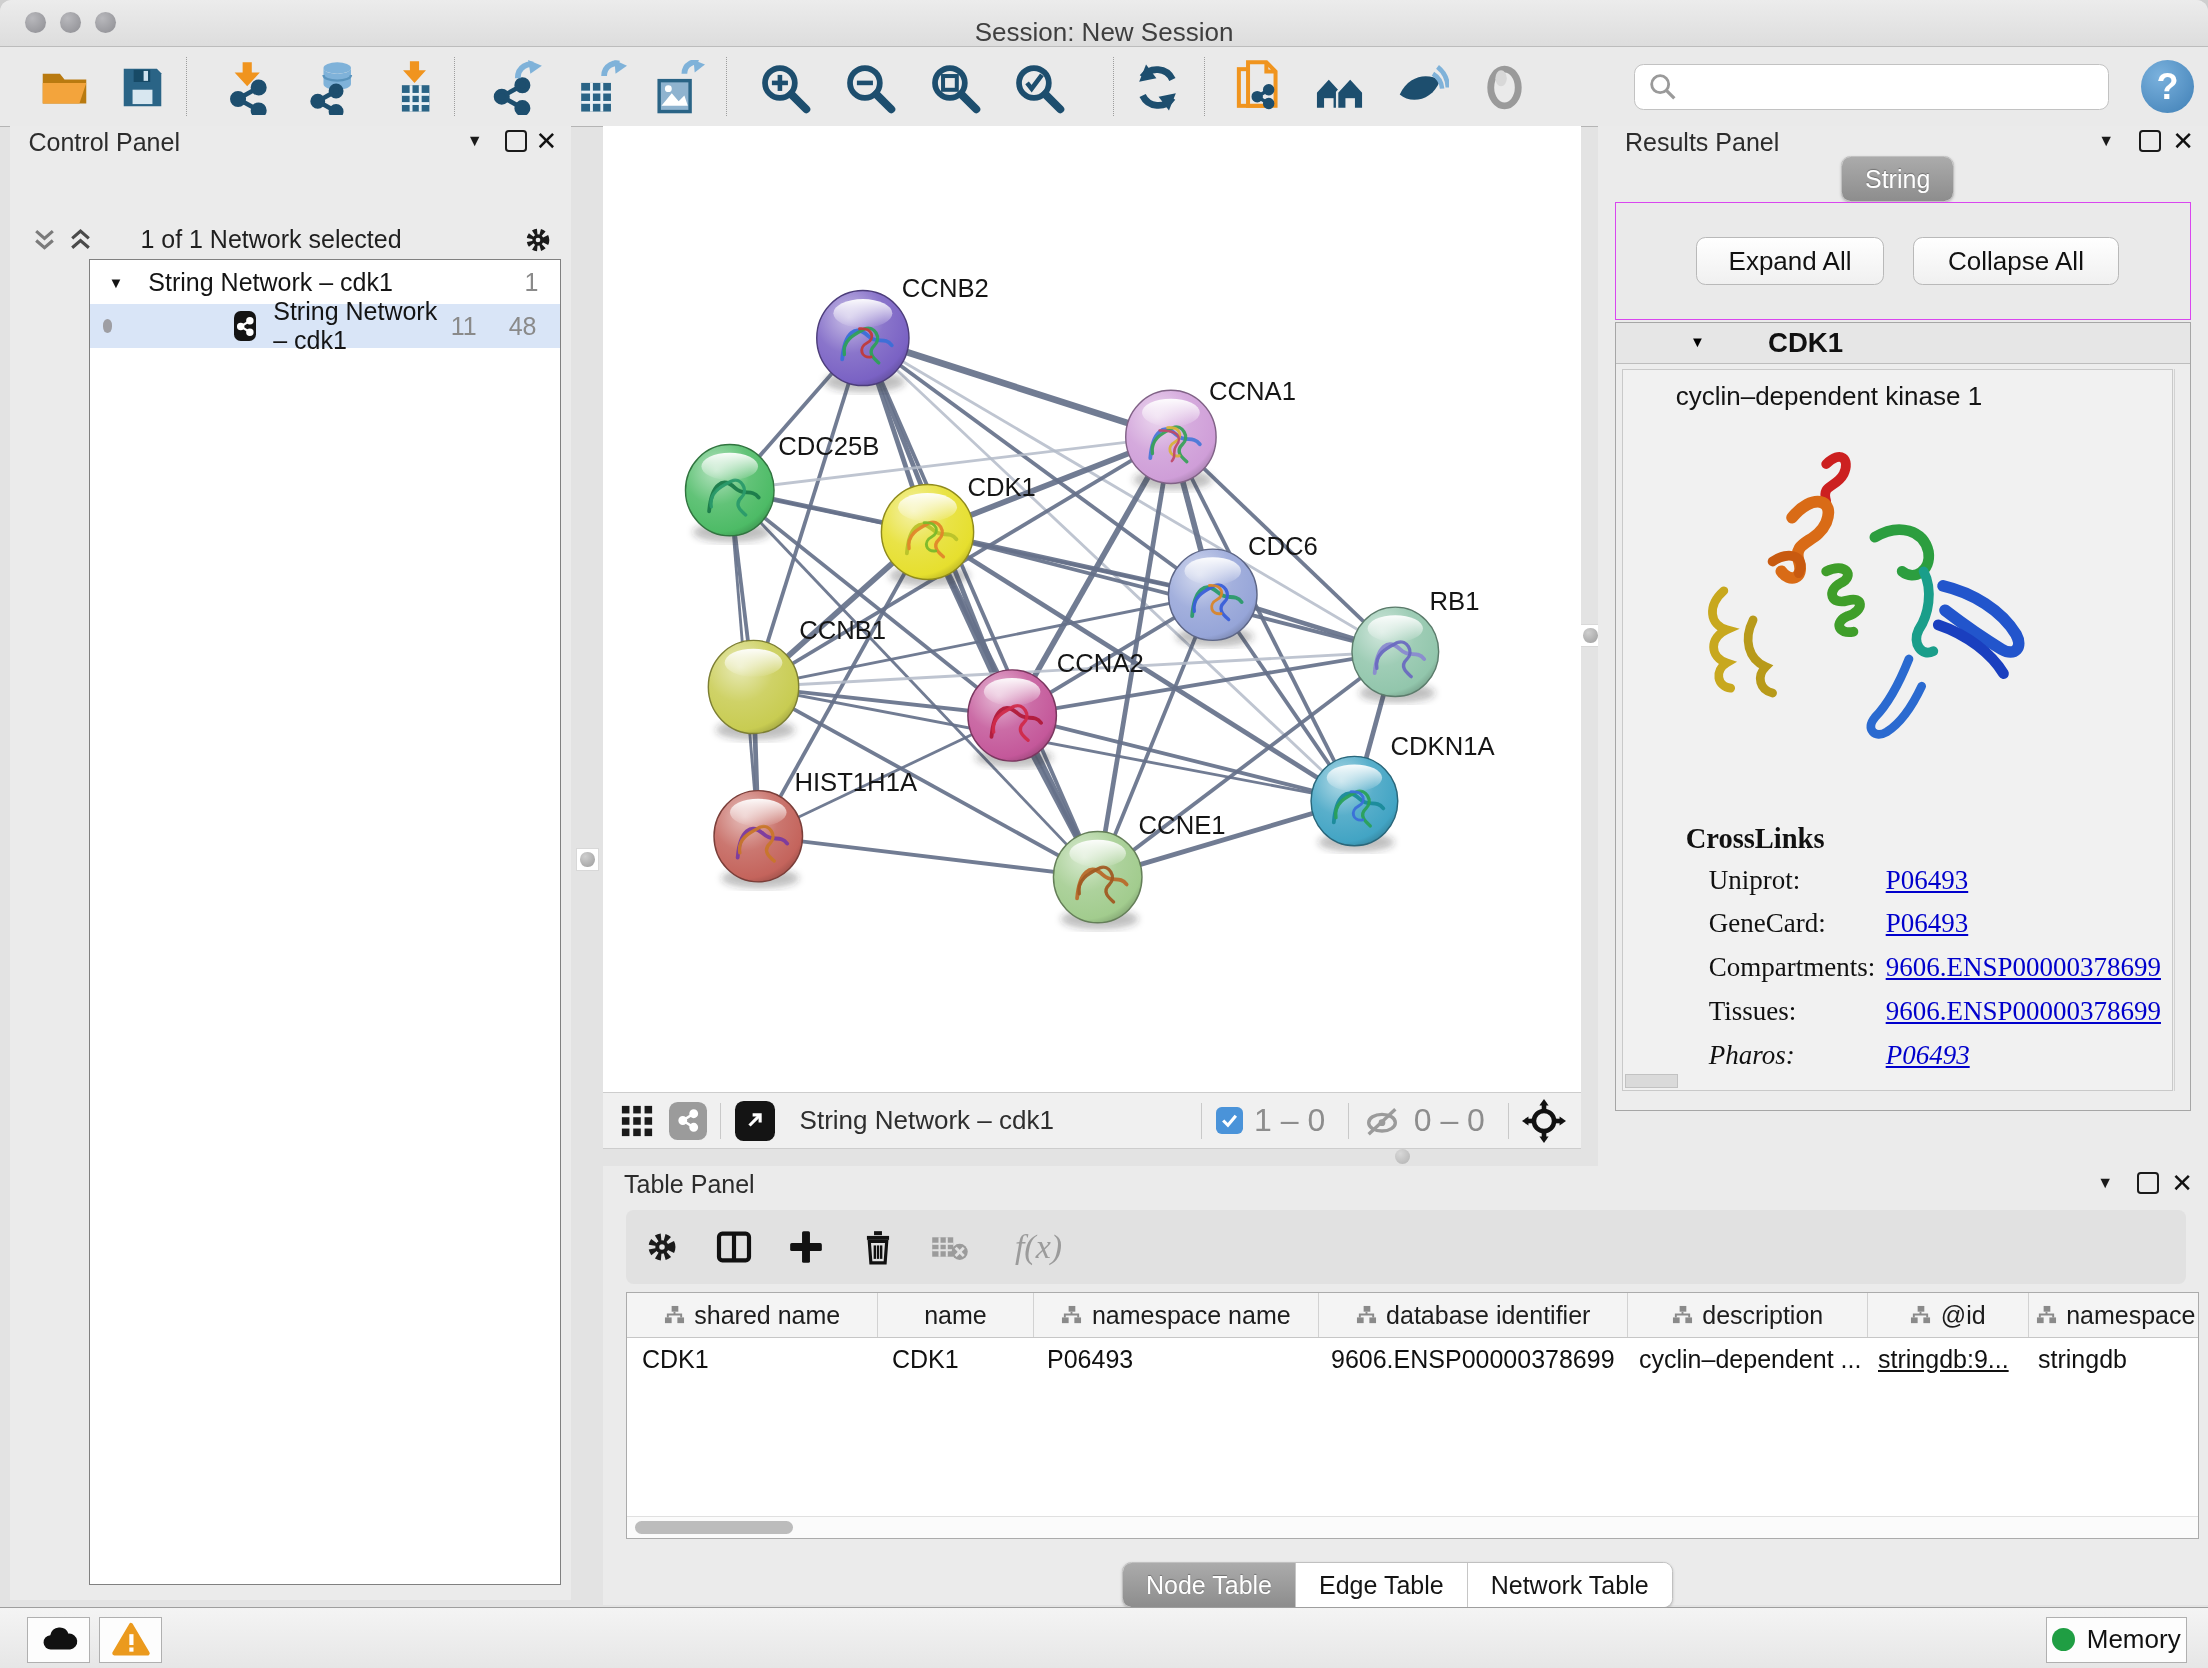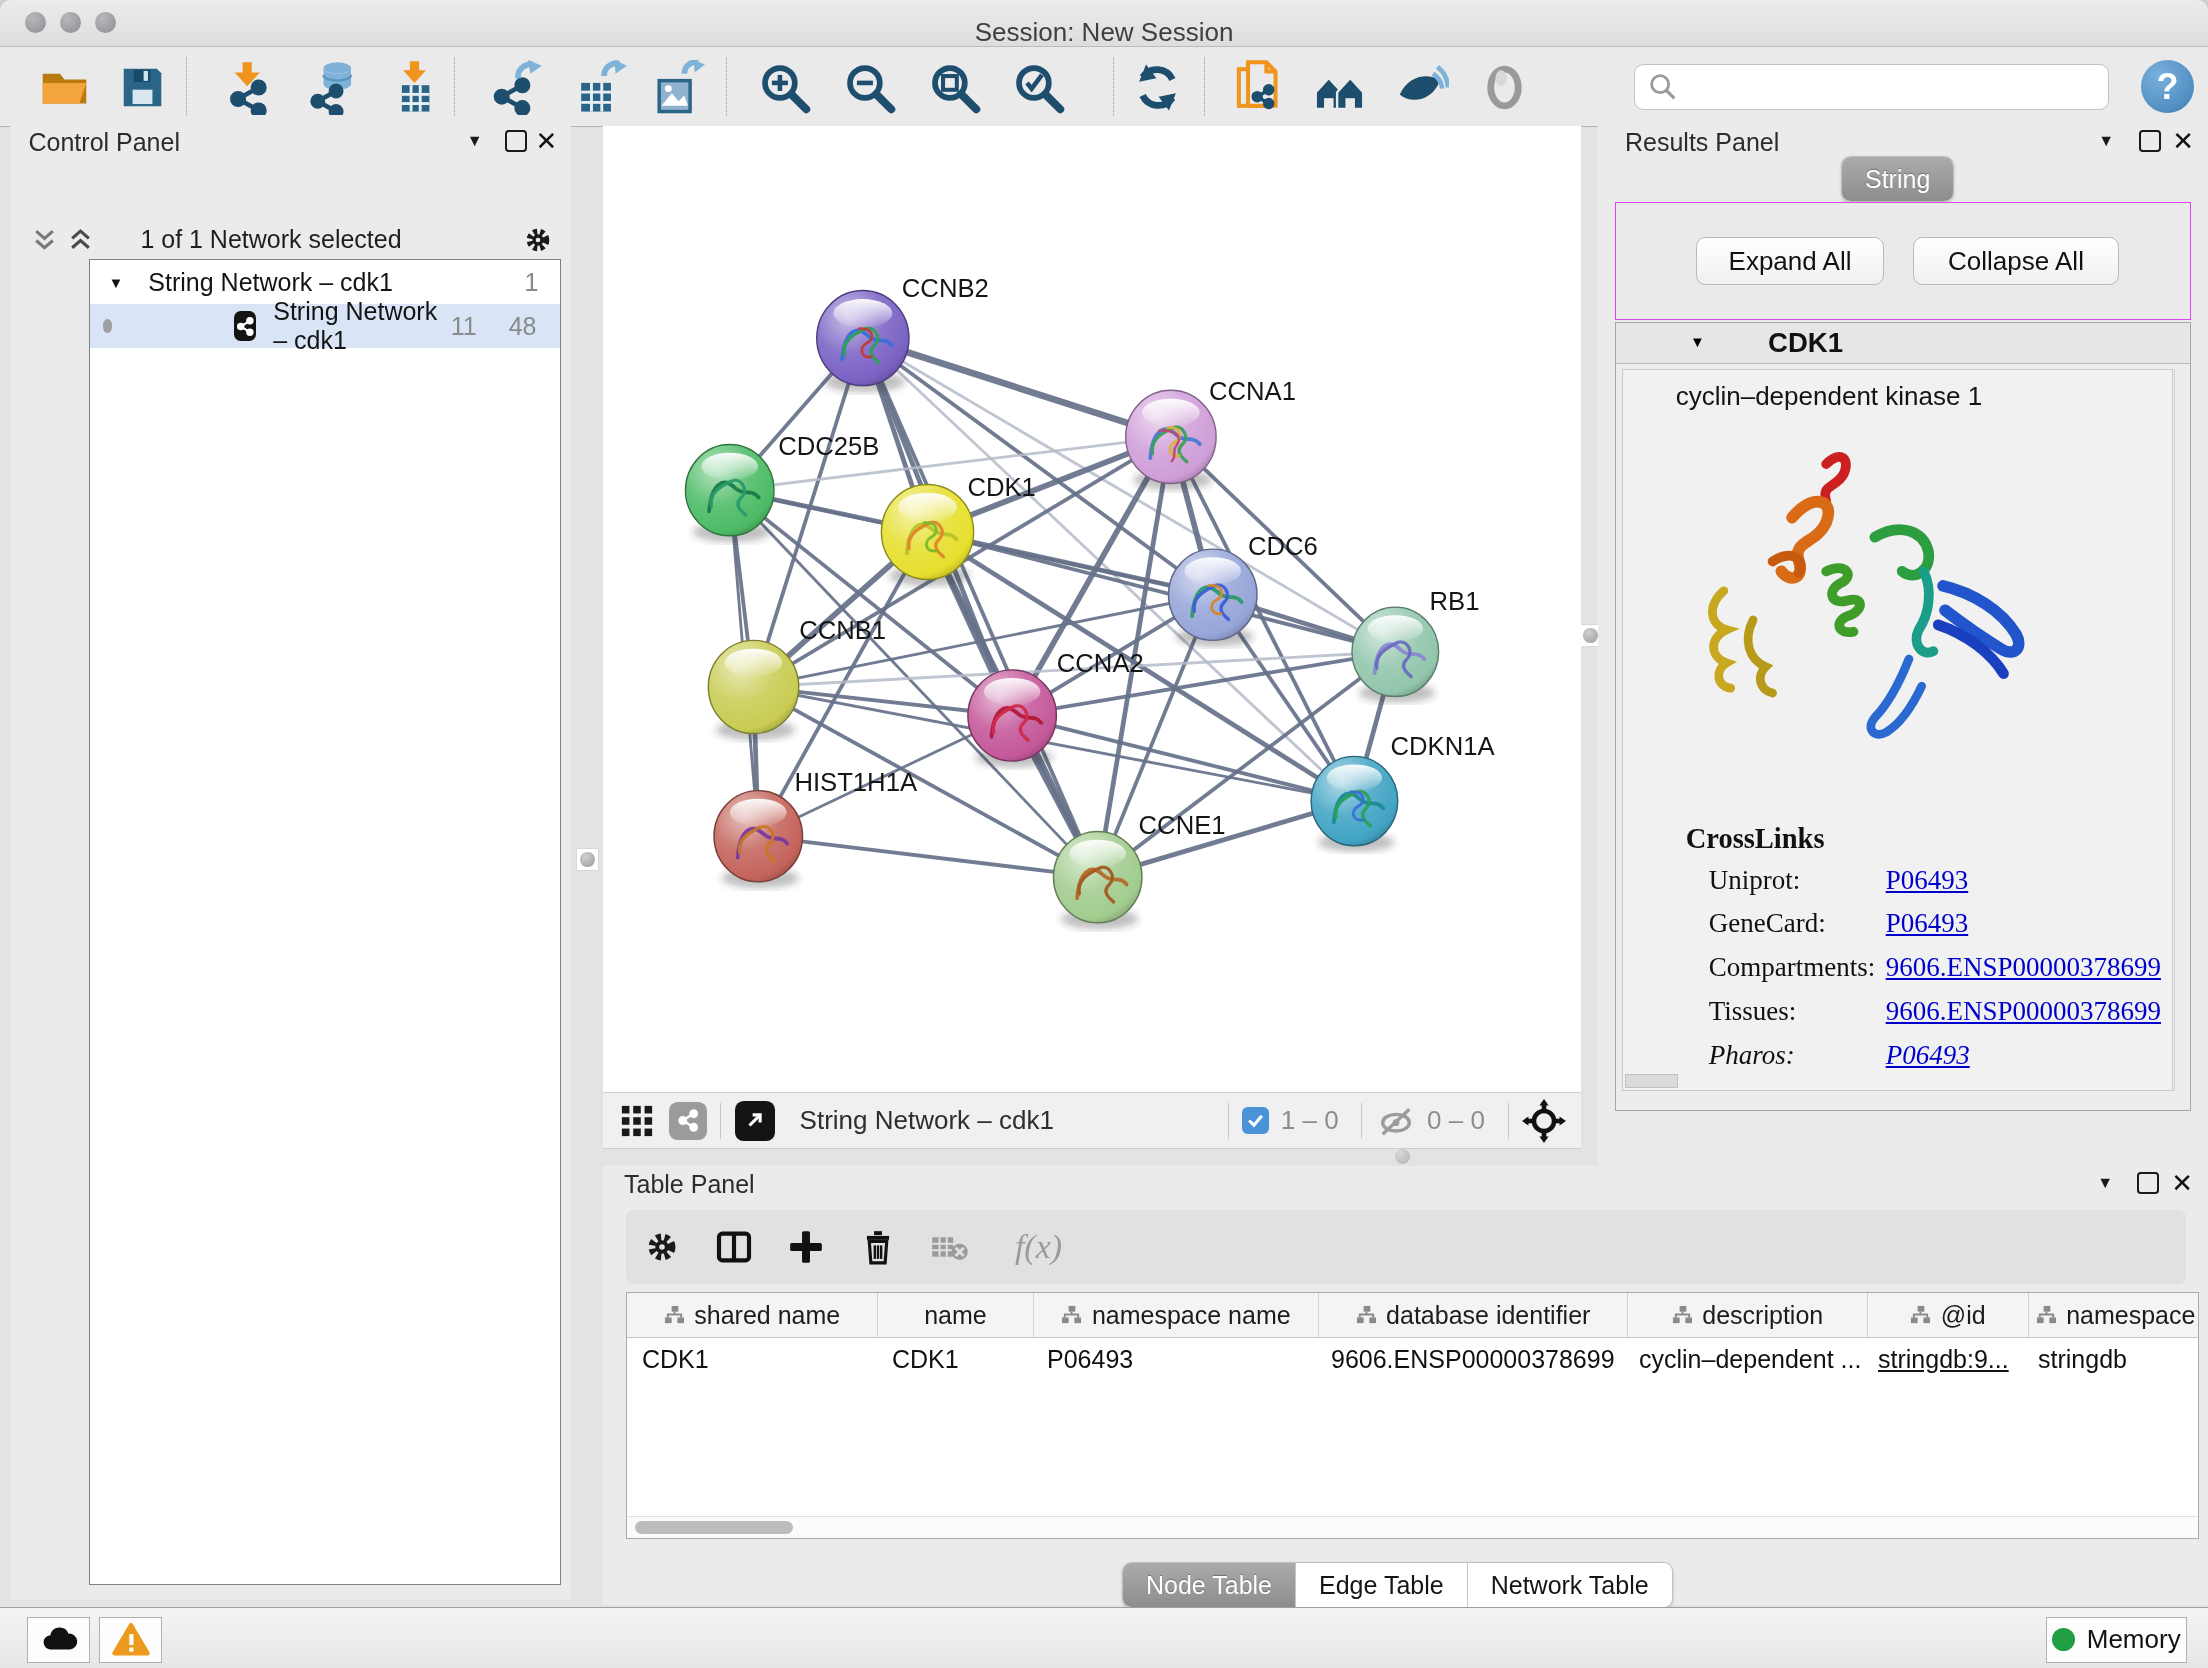--- a/index.html
+++ b/index.html
@@ -66,21 +66,21 @@
   .net-toolbar{position:absolute;left:603px;top:1092px;width:978px;height:55px;background:#f0f0f0;
     border-top:1px solid #cdcdcd;border-bottom:1px solid #cdcdcd;display:flex;align-items:center;}
   .ntsep{width:0;height:36px;border-left:1px solid #c9c9c9;margin:0 13.3px;}
   .net-title{font-size:26px;color:#2e2e2e;margin-left:25px;}
   .gray-badge{width:38px;height:38px;border-radius:8.6px;background:#9b9b9b;display:flex;
     align-items:center;justify-content:center;}
   .black-badge{width:40px;height:40px;border-radius:8.6px;background:#141414;display:flex;
     align-items:center;justify-content:center;}
   .checkbox{width:27px;height:27px;border-radius:5.7px;background:#4a93d9;display:flex;
     align-items:center;justify-content:center;}
-  .cnt-text{font-size:26px;color:#8d8d8d;margin:0 9.5px 0 11.4px;}
+  .cnt-text{font-size:32px;color:#8d8d8d;margin:0 9.5px 0 11.4px;}
   
   .results-panel{position:absolute;left:1598px;top:126px;width:611px;height:1474px;background:#ebebeb;}
   .rp-header{position:absolute;left:0;top:0;width:100%;height:32px;}
   .rp-header .panel-title{position:absolute;left:27px;top:1.9px;}
   .rp-tab{position:absolute;left:243px;top:30px;}
   .rp-box1{position:absolute;left:17px;top:76px;width:574px;height:116px;border:1px solid #d946ef;background:#eaeaea;}
   .rp-btn{position:absolute;top:34px;height:46px;border:1.9px solid #b9b9b9;border-radius:9.5px;
     background:linear-gradient(#ffffff,#f0f0f0);font-size:26px;color:#111;
     display:flex;align-items:center;justify-content:center;}
   .rp-box2{position:absolute;left:17px;top:196px;width:574px;height:787px;border:1px solid #a6a6a6;background:#ededed;}

